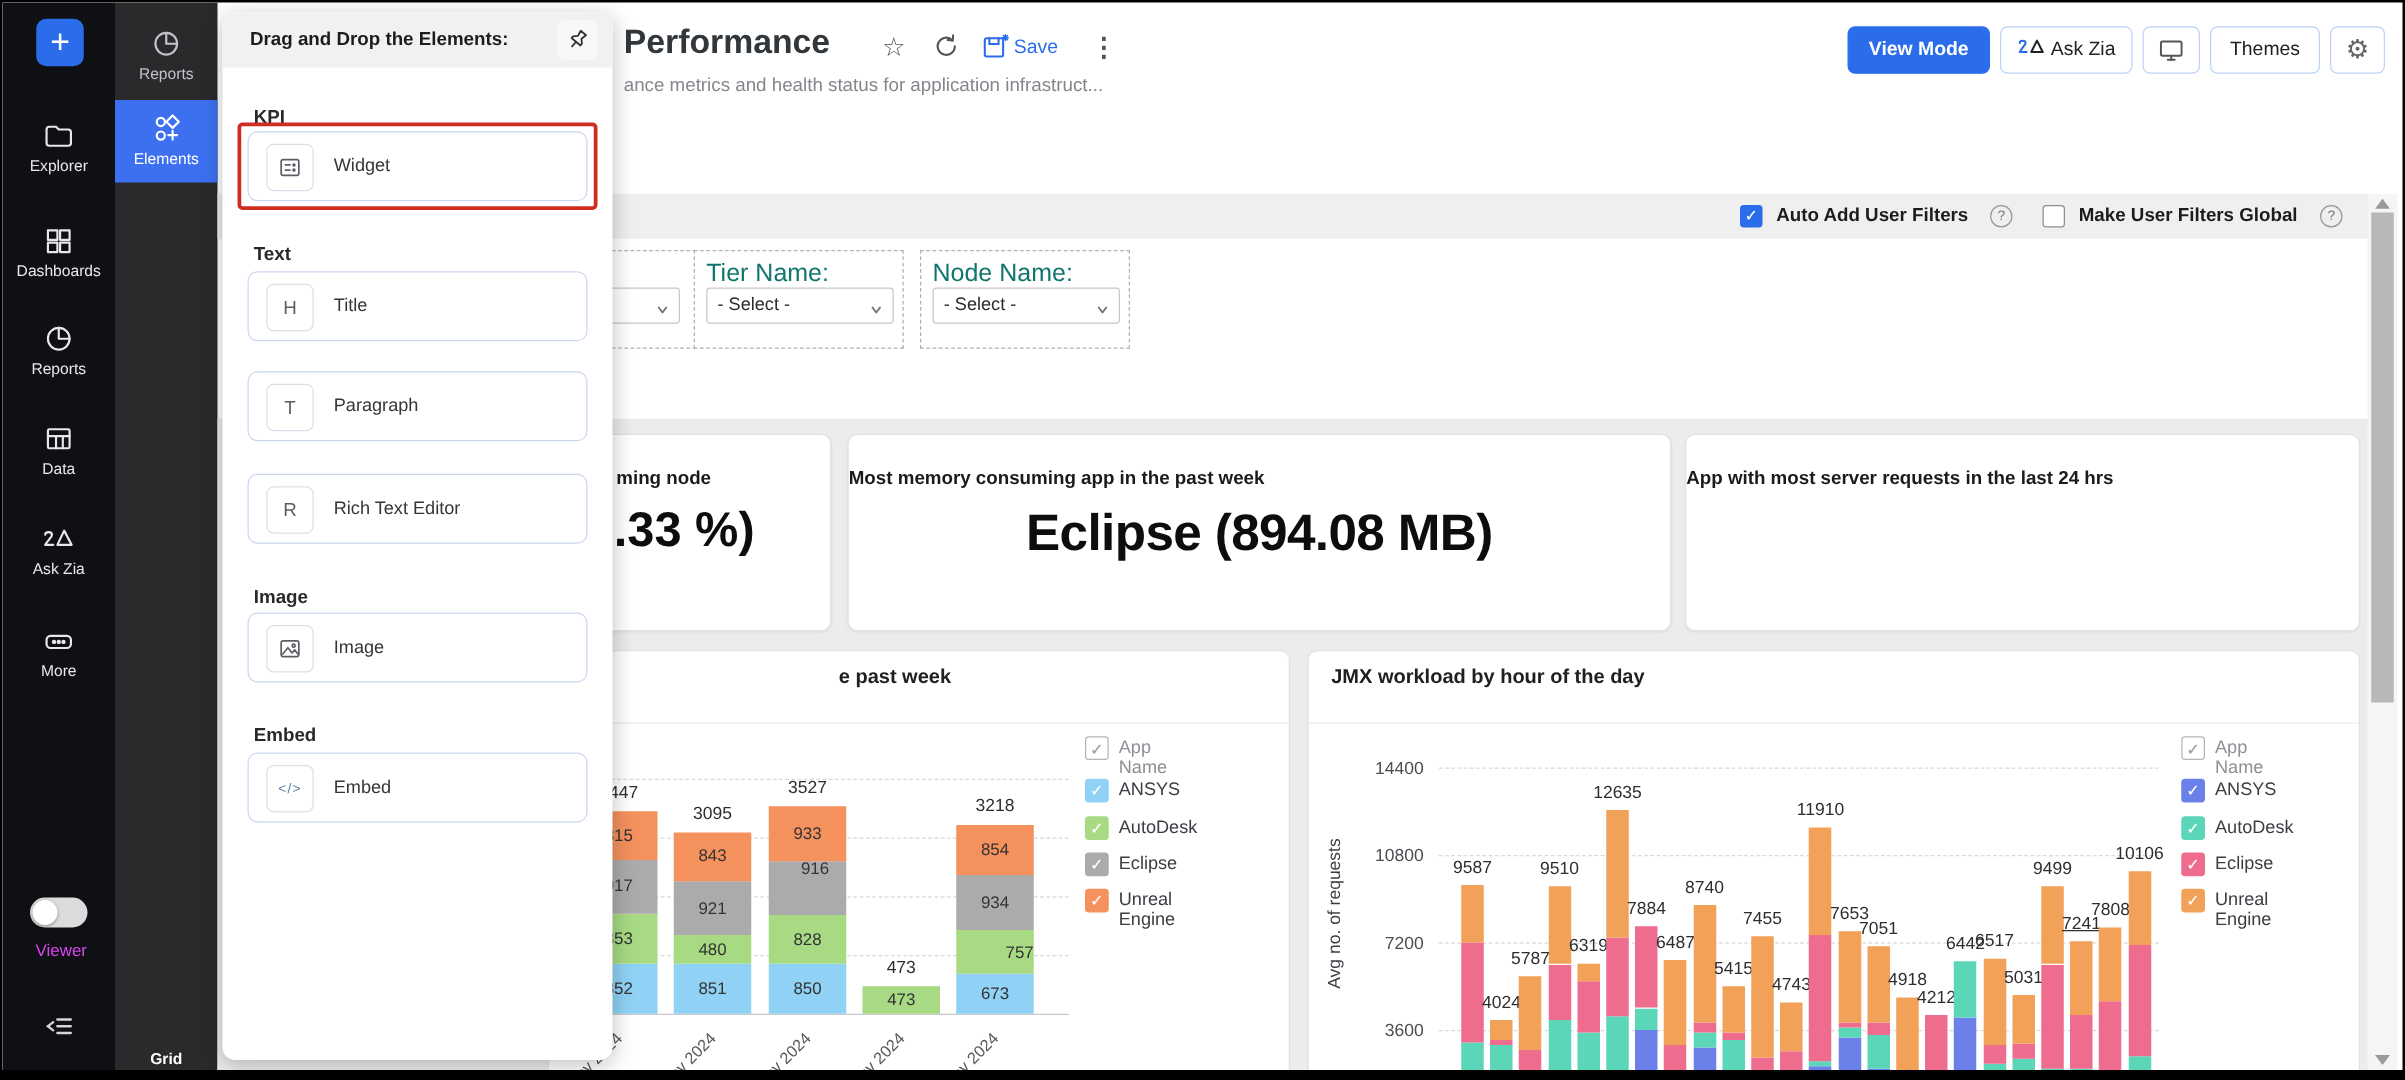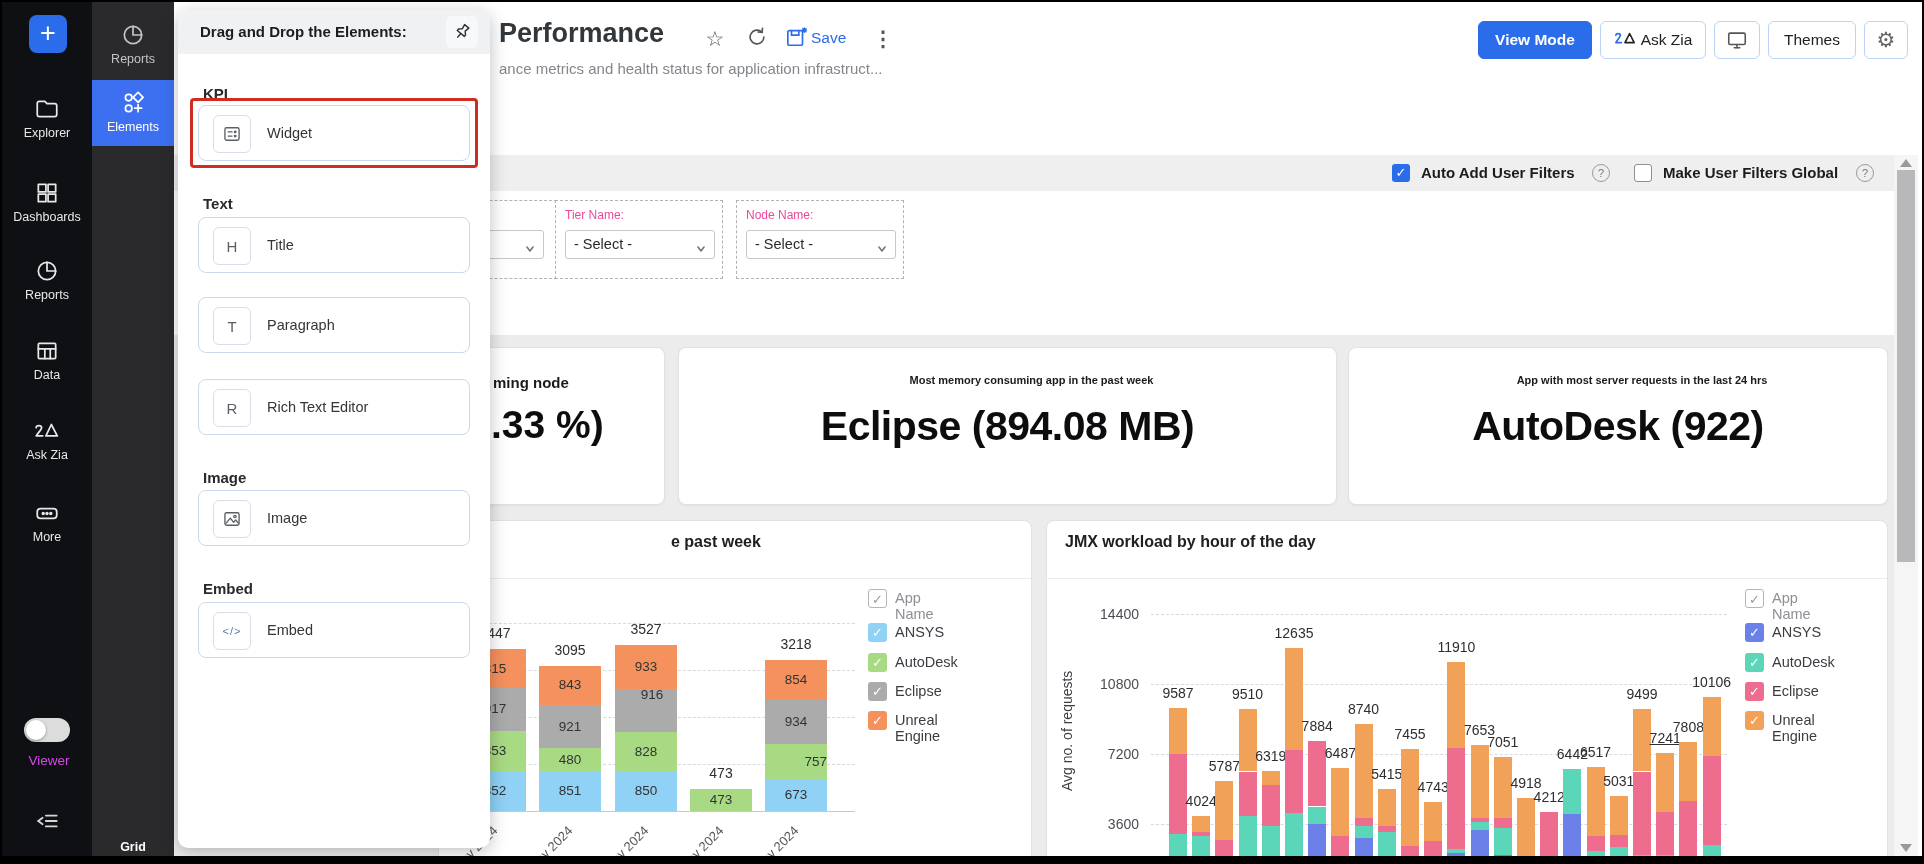--- a/index.html
+++ b/index.html
@@ -55,29 +55,29 @@
   
   #filterbar { left:172px; top:153px; width:1722px; height:36px; background:#efefef; }
   .fb-check { position:absolute; top:9px; width:18px; height:18px; border-radius:3px; cursor:pointer; }
   .fb-check.on { background:#2b6cea; color:#fff; text-align:center; font-size:13px; line-height:18px; }
   .fb-check.off { background:#fff; border:1.5px solid #8f8f93; }
   .fb-label { position:absolute; top:9px; font-size:15px; font-weight:bold; color:#1c1c1e; }
   .help-ic { position:absolute; top:9px; width:18px; height:18px; border:1px solid #9a9a9e; border-radius:50%; font-size:11px; color:#77777b; text-align:center; line-height:17px; cursor:pointer; }
 
   
   .fbox { position:absolute; top:198px; height:79px; border:1px dashed #b2b2b6; background:#fff; }
-  .fbox .flabel { position:absolute; left:9px; top:7px; font-size:12px; color:#ec4899; }
+  .fbox .flabel { position:absolute; left:9px; top:7px; font-size:20px; color:#0f766e; }
   .fbox .fselect { position:absolute; left:9px; top:29px; height:29px; border:1px solid #c8c8cc; border-radius:3px; background:#fff; font-size:14.5px; color:#2a2a2e; padding:5px 8px; cursor:pointer; }
   .fbox .chev { position:absolute; right:7px; top:9px; width:12px; height:8px; color:#77777b; }
   .fbox .chev svg { width:12px; height:8px; }
 
   
   #canvas { left:172px; top:333px; width:1722px; height:521px; background:#ececec; }
   .kcard { position:absolute; top:12px; height:158px; background:#fff; border:1px solid #e2e2e4; border-radius:8px; box-shadow:0 1px 2px rgba(0,0,0,.05); }
-  .kpi-title { position:absolute; width:100%; top:26px; text-align:center; font-size:11px; font-weight:bold; color:#1b1b1d;padding-left:48px; }
+  .kpi-title { position:absolute; width:100%; top:26px; font-size:15px; font-weight:bold; color:#1b1b1d; }
   .kpi-value { position:absolute; width:100%; top:55px; text-align:center; font-size:41px; font-weight:800; color:#0d0d0f; letter-spacing:-.5px; }
   .ccard { position:absolute; top:185px; height:400px; background:#fff; border:1px solid #e2e2e4; border-radius:8px; }
   .chart-title { position:absolute; top:12px; font-size:16px; font-weight:bold; color:#202024; }
   .chart-divider { position:absolute; top:57px; left:0; width:100%; height:1px; background:#ececee; }
   .gridline { position:absolute; border-top:1px dashed #d9d9db; }
   .axisline { position:absolute; height:1px; background:#c9c9cb; }
   .bar-seg { position:absolute; }
   .seg-label { position:absolute; font-size:13.5px; color:#333; text-align:center; }
   .total-label { position:absolute; font-size:14px; color:#2e2e31; text-align:center; }
   .xcat { position:absolute; width:80px; text-align:right; font-size:13px; color:#55585c; transform:rotate(-45deg); transform-origin:100% 0; }
@@ -266,21 +266,20 @@
     <div class="kcard" style="left:184px; width:307px;">
       <div style="position:absolute; left:134px; top:26px; font-size:15px; font-weight:bold; color:#1b1b1d;">ming node</div>
       <div style="position:absolute; left:132px; top:55px; font-size:39px; font-weight:800; color:#0d0d0f;">.33 %)</div>
     </div>
     <div class="kcard" style="left:504px; width:659px;">
       <div class="kpi-title">Most memory consuming app in the past week</div>
       <div class="kpi-value">Eclipse (894.08 MB)</div>
     </div>
     <div class="kcard" style="left:1174px; width:540px;">
       <div class="kpi-title">App with most server requests in the last 24 hrs</div>
-      <div class="kpi-value">AutoDesk (922)</div>
     </div>
 
     <div class="ccard" id="chart-left" style="left:264px; width:594px;">
       <div class="chart-title" style="left:232px;">e past week</div>
       <div class="chart-divider"></div>
     <div class="gridline" style="left: 10px; top: 243px; width: 406px;"></div>
         <div class="gridline" style="left: 10px; top: 196px; width: 406px;"></div>
         <div class="gridline" style="left: 10px; top: 149px; width: 406px;"></div>
         <div class="gridline" style="left: 10px; top: 102px; width: 406px;"></div>
         <div class="axisline" style="left: 10px; top: 290px; width: 406px;"></div>

